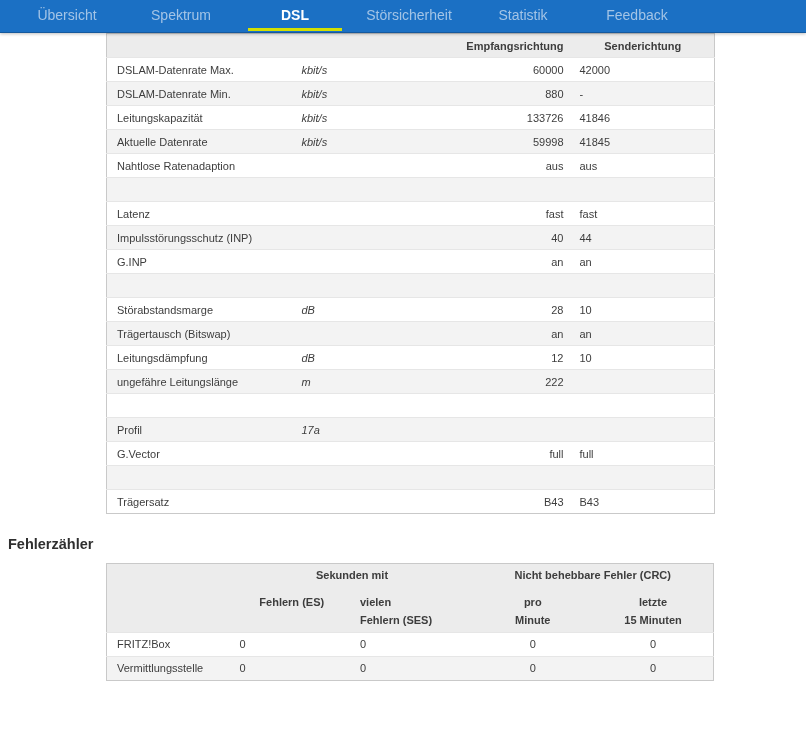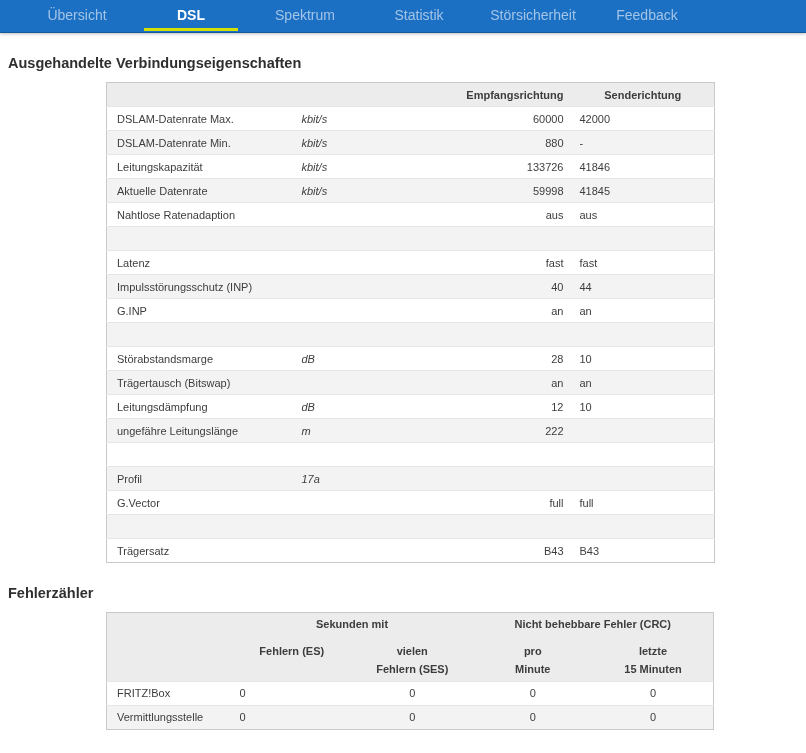--- a/index.html
+++ b/index.html
@@ -7,21 +7,21 @@
     width: 806px; height: 753px;
     background: #ffffff;
     font-family: "Liberation Sans", sans-serif;
     overflow: hidden;
   }
   
   .tabbar {
     display: flex;
     height: 33px;
     background: var(--bar-bg, #1b70c4);
-    padding-left: 20px;
+    padding-left: 10px;
     border-bottom: 1px solid #15599d;
     box-shadow: 0 1px 3px rgba(0,0,0,0.25);
     position: relative;
   }
   .tab {
     width: 114px;
     text-align: center;
     line-height: 31px;
     font-size: 14px;
     color: var(--inactive-text, #a3c4e6);
@@ -71,42 +71,41 @@
   tbody tr:nth-child(even) { background: #f3f3f3; }
   tbody tr:last-child { border-bottom: none; }
   
   .t1 .c-label { width: 187px; text-align: left; padding-left: 10px; }
   .t1 .c-unit  { width: 93px;  text-align: left; font-style: italic; }
   .t1 .c-rx    { width: 185px; text-align: right; }
   .t1 .c-tx    { width: 143px; }
   
   .t2 .c-label { width: 125px; text-align: left; padding-left: 10px; }
   .t2 .c-es    { width: 135px; }
-  .t2 .c-ses   { width: 135px; text-align: center; }
+  .t2 .c-ses   { width: 135px; text-align: left; }
   .t2 .c-min   { width: 85px;  text-align: center; }
   .t2 .c-15    { width: 128px; text-align: center; }
   .t2 thead th { text-align: center; vertical-align: top; padding-top: 4px; }
   .t2 thead .line { display: block; line-height: 18px; min-height: 18px; }
   .t2 thead tr.group th { height: 25px; padding-top: 5px; }
 </style>
 </head>
 <body>
 
 <nav class="tabbar" id="tabbar">
     <div class="tab">Übersicht</div>
+    <div class="tab">Spektrum</div>
     <div class="tab active">DSL</div>
-    <div class="tab">Spektrum</div>
+    <div class="tab">Störsicherheit</div>
     <div class="tab">Statistik</div>
-    <div class="tab">Störsicherheit</div>
     <div class="tab">Feedback</div>
   </nav>
 
 <main>
 
-  <h2 class="section-title">Ausgehandelte Verbindungseigenschaften</h2>
 
   <table class="t1">
     <thead>
       <tr>
         <th class="c-label"></th>
         <th class="c-unit"></th>
         <th class="c-rx">Empfangsrichtung</th>
         <th class="c-tx">Senderichtung</th>
       </tr>
     </thead>

